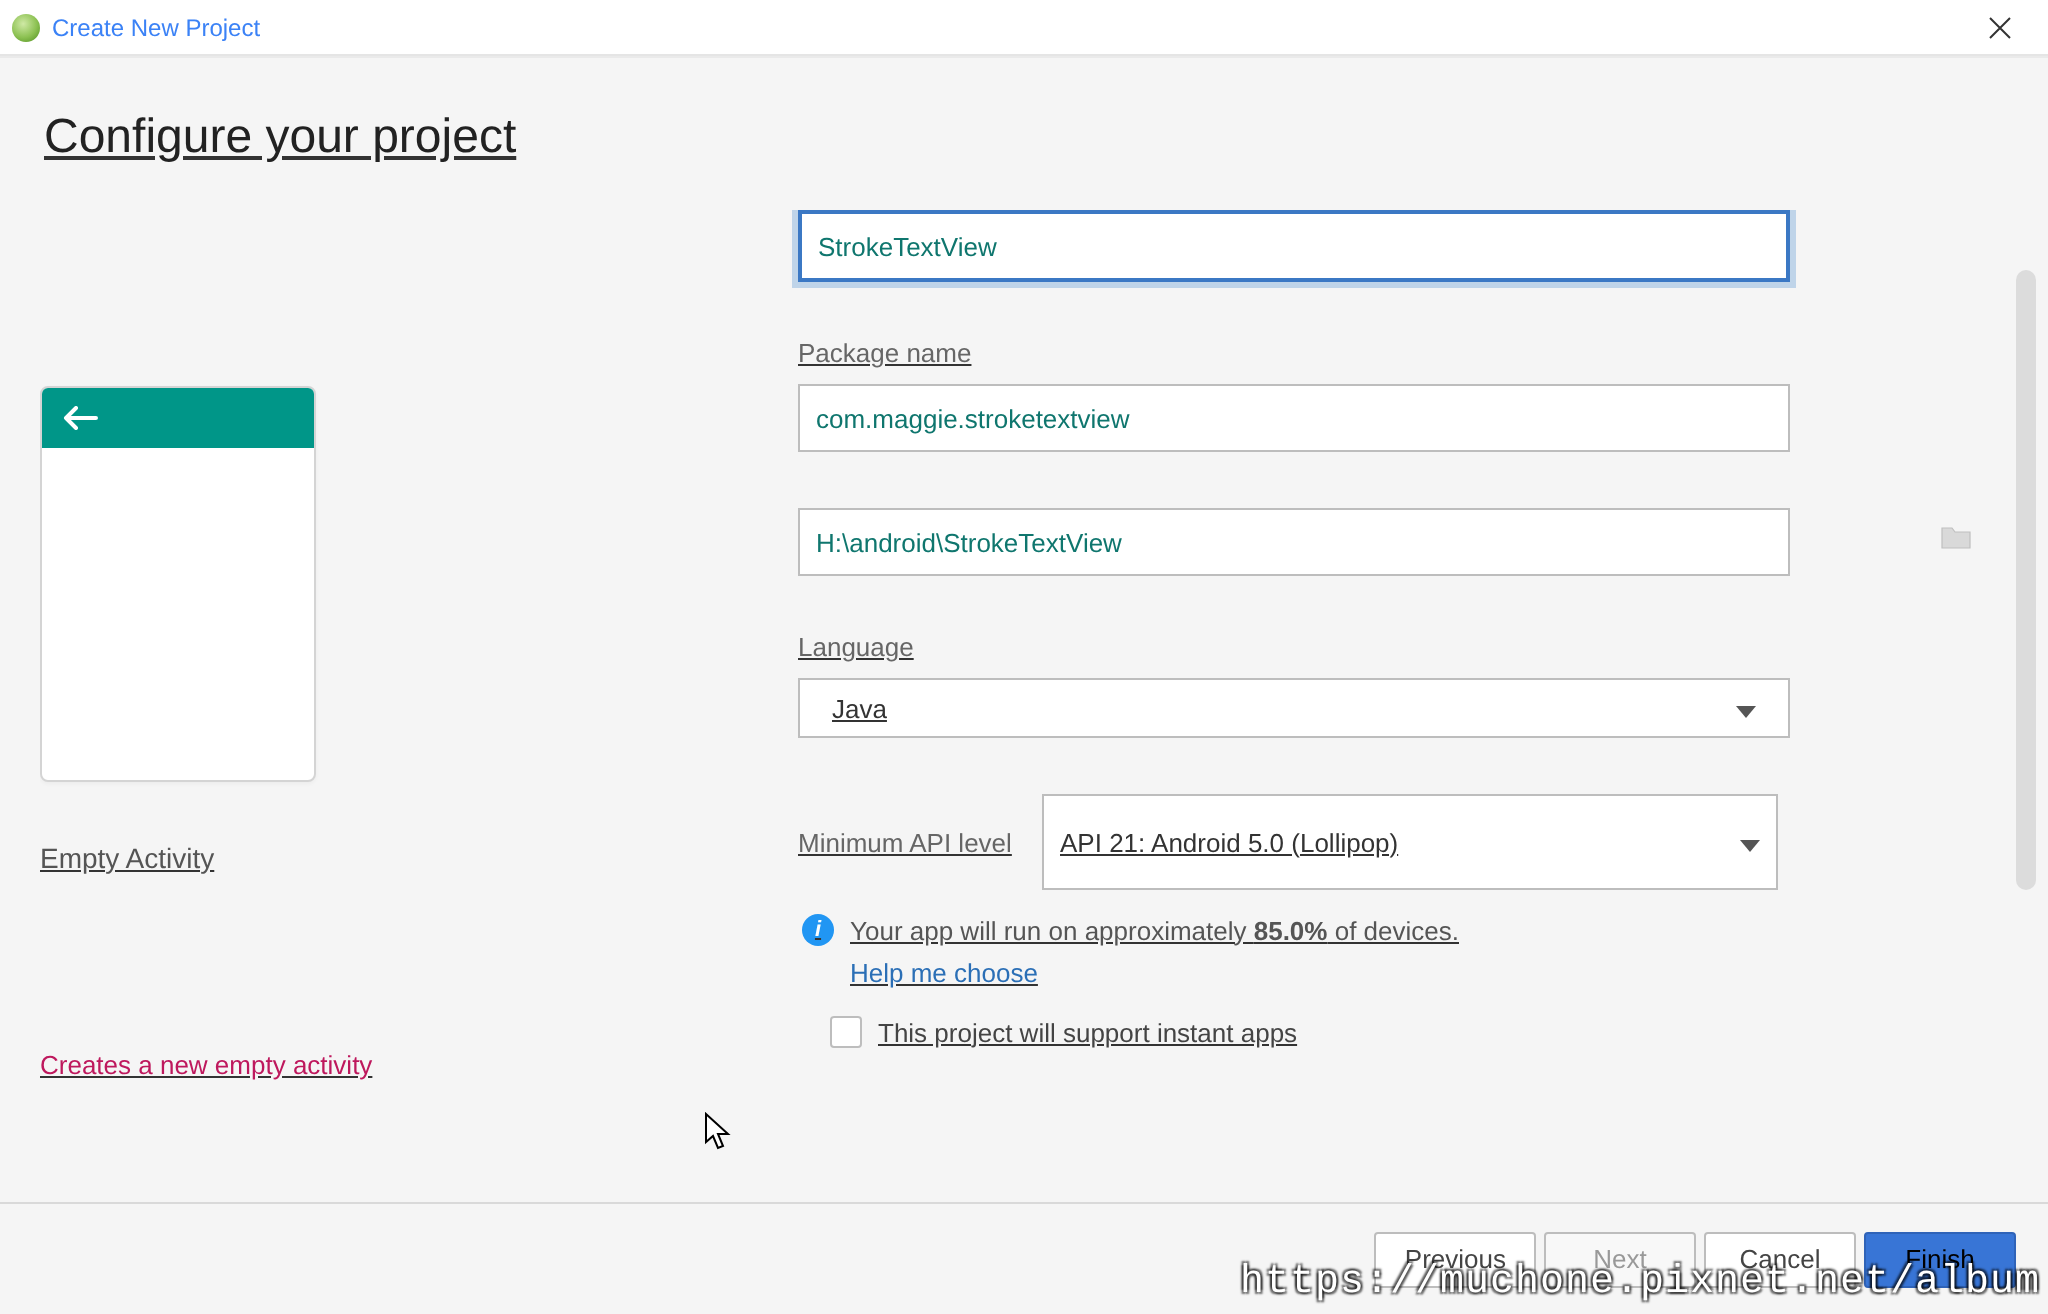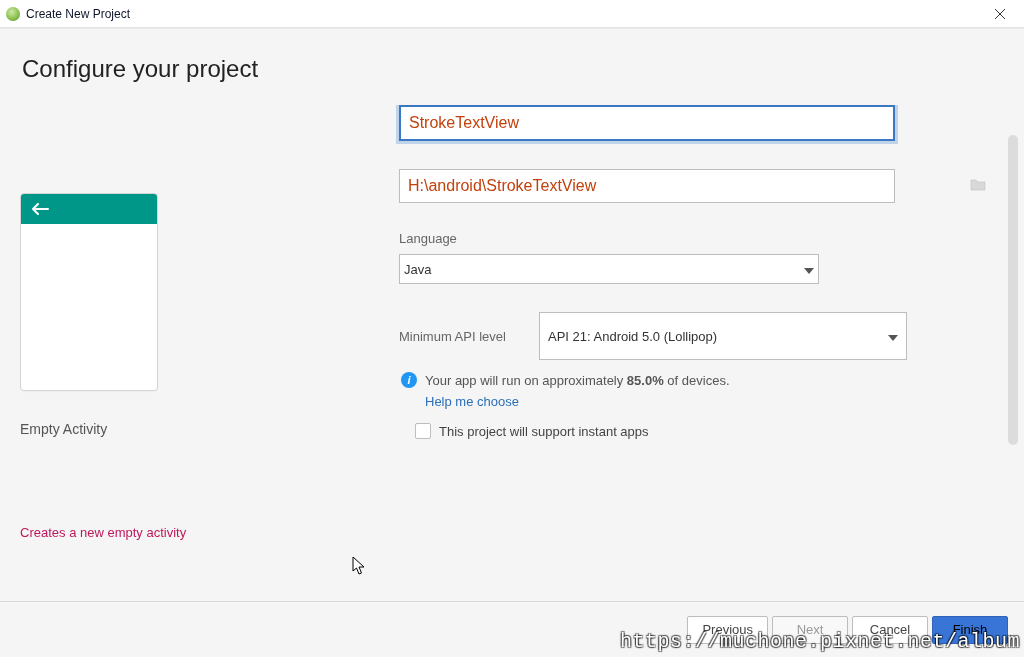--- a/index.html
+++ b/index.html
@@ -20,39 +20,40 @@
     border-bottom: 1px solid #e5e5e5;
     background: #fff;
     font-size: 12px;
   }
   .titlebar .app-icon {
     width: 14px; height: 14px;
     border-radius: 50%;
     background: radial-gradient(circle at 40% 35%, #cfe9a5 0%, #8cc152 55%, #4b8b1c 100%);
     margin-right: 6px;
   }
-  .titlebar .title { flex: 0 0 auto; color: #0f172a; }
+  .titlebar .title { flex: 0 0 auto; color: #3b82f6; }
   .titlebar .spacer { flex: 1; }
   .titlebar .close {
     width: 36px; height: 100%;
     display: flex; align-items: center; justify-content: center;
     cursor: pointer; font-size: 16px; color: #333;
   }
 
   .window-body {
     background: #f5f5f5;
     height: 629px;
     position: relative;
     border-top: 1px solid #eaeaea;
   }
 
   .page {
     position: absolute;
     left: 0; right: 6px; top: 0; bottom: 0;
     padding: 26px 0 0 20px;
+    text-decoration: underline;
   }
 
   h1.page-title {
     font-size: 24px;
     font-weight: 400;
     color: #222;
     margin-bottom: 22px;
     margin-left: 2px;
   }
 
@@ -108,54 +109,54 @@
     display: block;
     font-size: 13px;
     color: #666;
     margin-bottom: 8px;
   }
   .txt {
     width: 496px;
     height: 30px;
     border: 1px solid #bdbdbd;
     background: #fff;
-    font-size: 16px;
+    font-size: 13px;
     padding: 16px 8px;
-    color: #c2410c;
+    color: #0f766e;
     outline: none;
   }
   .txt.focused {
     border: 2px solid #3b78c4;
     box-shadow: 0 0 0 3px rgba(93,153,213,0.35);
   }
   .txt-wrap { position: relative; width: 595px; }
   .folder-icon {
     position: absolute;
     right: 8px; top: 50%; transform: translateY(-50%);
     color: #b8b8b8;
     pointer-events: auto;
     cursor: pointer;
   }
   .select {
-    width: 420px;
+    width: 496px;
     height: 30px;
     border: 1px solid #bdbdbd;
     background: #fff;
     font-size: 13px;
-    padding: 0 4px;
+    padding: 0 16px;
     display: flex; align-items: center; justify-content: space-between;
     cursor: pointer;
     color: #333;
   }
   .caret { color: #666; }
 
   .api-row {
     display: flex;
     align-items: center;
-    gap: 24px;
+    gap: 6px;
     margin-top: 6px;
   }
   .api-label { font-size: 13px; color: #666; width: 116px; }
   .api-select {
     flex: 0 0 368px;
     height: 48px;
     border: 1px solid #bdbdbd;
     background: #fff;
     font-size: 13px;
     padding: 0 8px;
@@ -297,20 +298,24 @@
         <div class="preview-label">Empty Activity</div>
         <div class="preview-desc">Creates a new empty activity</div>
       </div>
 
       <div class="form-col">
 
         <div class="field">
           <input class="txt focused" value="StrokeTextView" style="">
         </div>
 
+        <div class="field">
+          <label>Package name</label>
+          <input class="txt" value="com.maggie.stroketextview" style="">
+        </div>
 
         <div class="field">
           <div class="txt-wrap">
             <input class="txt" style="padding-right: 28px;" value="H:\android\StrokeTextView">
             <span class="folder-icon">
               <svg width="16" height="13" viewBox="0 0 16 13">
                   <path d="M1 2 h5 l1.5 2 H15 v8 H1 z" fill="#d9d9d9" stroke="#bfbfbf" stroke-width="0.6"></path>
                 </svg>
             </span>
           </div>

